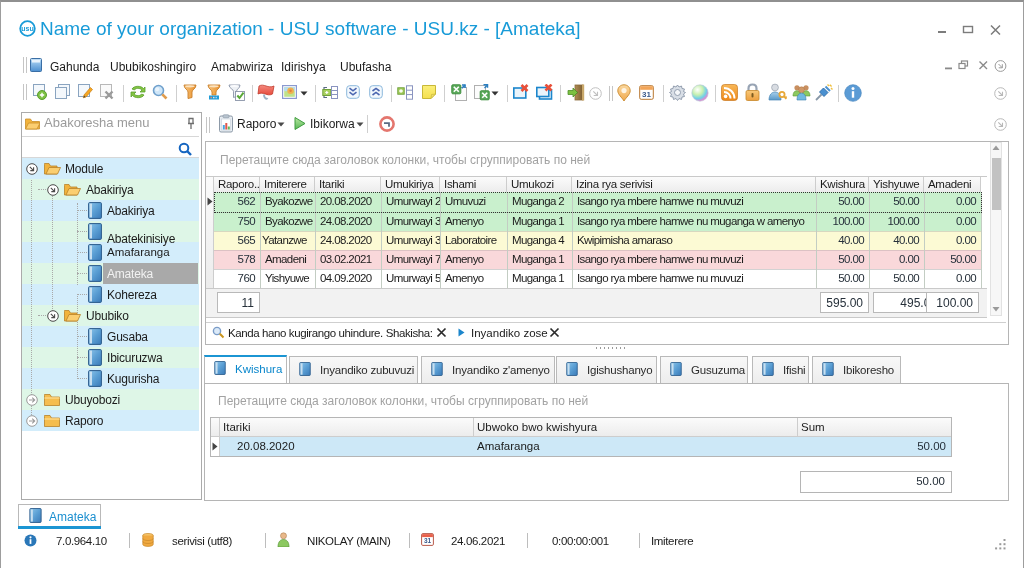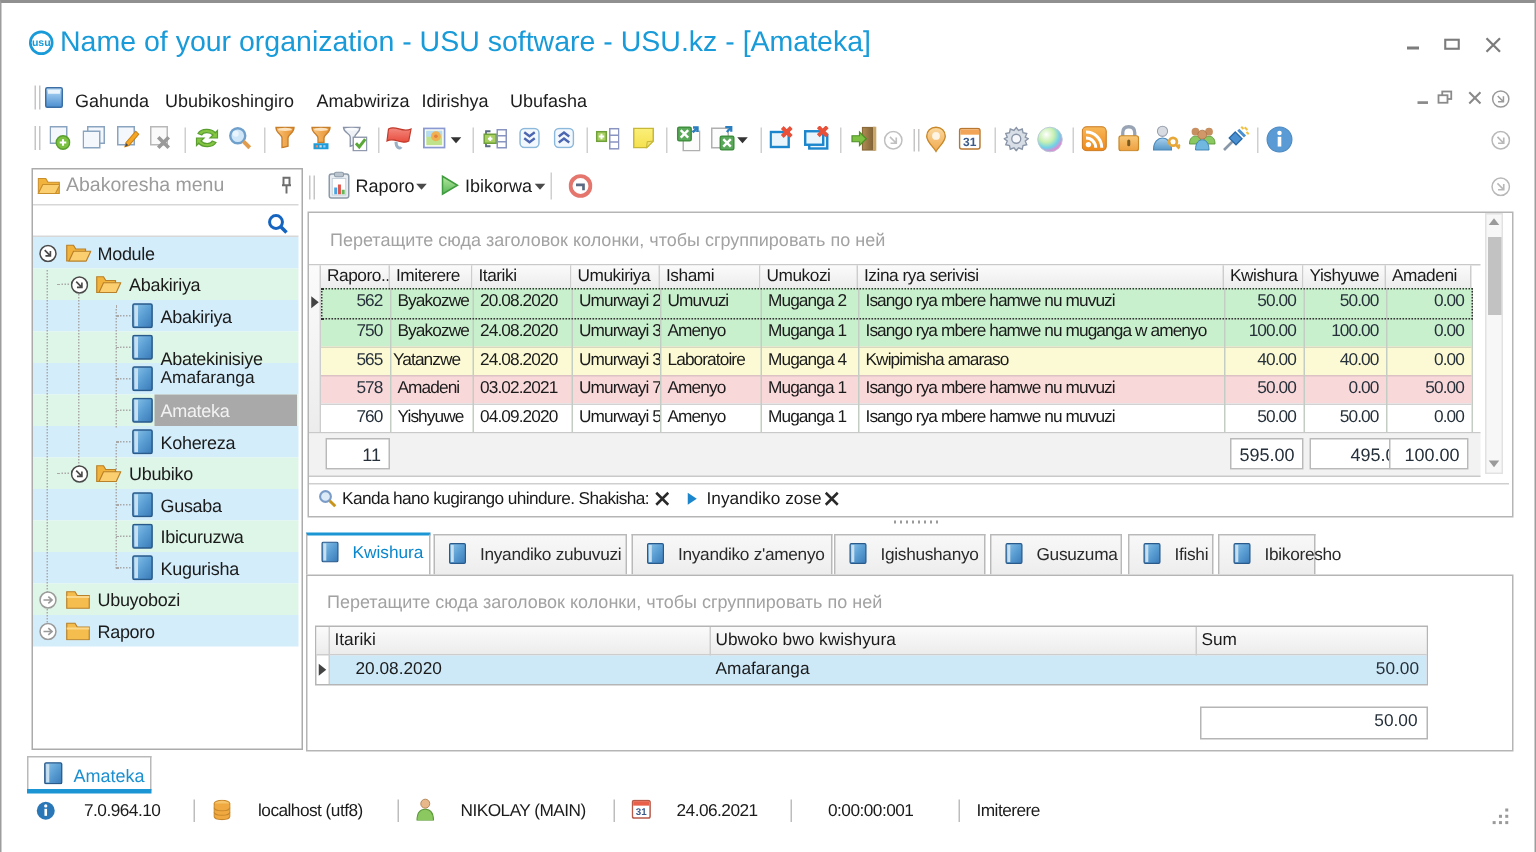--- a/index.html
+++ b/index.html
@@ -652,21 +652,21 @@
     </div>
 <div class="tab" style="left:556px;width:101px">
       <div class="tabtxt">Igishushanyo</div>
     </div>
 <div class="tab" style="left:660px;width:88px">
       <div class="tabtxt">Gusuzuma</div>
     </div>
 <div class="tab" style="left:752px;width:57px">
       <div class="tabtxt">Ifishi</div>
     </div>
-<div class="tab" style="left:812px;width:65px">
+<div class="tab" style="left:812px;width:89px">
       <div class="tabtxt">Ibikoresho</div>
     </div>
 <div class="abs" style="left:204px;top:355px;width:83px;height:30px;background:#fff;border:1px solid #b9b9b9;border-bottom:none;border-top:2px solid #1b95d3;box-sizing:border-box"></div>
 <div class="abs" style="left:235px;top:363px;font-size:11.5px;color:#0a87cc">Kwishura</div>
 <svg class="abs" style="left:214px;top:361px" width="12" height="14" viewBox="0 0 14 17">
       <use href="#bk"></use>
     </svg>
 <svg class="abs" style="left:299px;top:362px" width="12" height="14" viewBox="0 0 14 17">
       <use href="#bk"></use>
     </svg>
@@ -722,21 +722,21 @@
   <rect x="7.8" y="7.2" width="2.4" height="6.5" fill="#fff"></rect>
   <circle cx="9" cy="4.6" r="1.5" fill="#fff"></circle>
 </svg>
 <div class="sbtxt" style="left:56px">7.0.964.10</div>
 <div class="ssep" style="left:129px"></div>
 <svg class="abs" style="left:142px;top:533px" width="12" height="14" viewBox="0 0 12 14">
   <ellipse cx="6" cy="2.6" rx="5.2" ry="2.1" fill="#f5c46a" stroke="#c8882a" stroke-width="0.7"></ellipse>
   <path d="M0.8 2.6 V11.4 C0.8 12.5 3.1 13.4 6 13.4 C8.9 13.4 11.2 12.5 11.2 11.4 V2.6" fill="#f0a940" stroke="#c8882a" stroke-width="0.7"></path>
   <path d="M0.8 5.5 C0.8 6.6 3.1 7.5 6 7.5 C8.9 7.5 11.2 6.6 11.2 5.5 M0.8 8.5 C0.8 9.6 3.1 10.5 6 10.5 C8.9 10.5 11.2 9.6 11.2 8.5" fill="none" stroke="#c8882a" stroke-width="0.7"></path>
 </svg>
-<div class="sbtxt" style="left:172px">localhost (utf8)</div>
+<div class="sbtxt" style="left:172px">serivisi (utf8)</div>
 <div class="ssep" style="left:265px"></div>
 <svg class="abs" style="left:277px;top:532px" width="13" height="15" viewBox="0 0 13 15">
   <circle cx="6.5" cy="3.8" r="3" fill="#e8b88a" stroke="#b08050" stroke-width="0.6"></circle>
   <path d="M1 15 C1 9.5 3.5 7.5 6.5 7.5 C9.5 7.5 12 9.5 12 15 Z" fill="#8cc860" stroke="#5a9838" stroke-width="0.7"></path>
 </svg>
 <div class="sbtxt" style="left:307px">NIKOLAY (MAIN)</div>
 <div class="ssep" style="left:409px"></div>
 <svg class="abs" style="left:421px;top:533px" width="13" height="13" viewBox="0 0 13 13">
   <rect x="0.6" y="0.6" width="11.8" height="11.8" rx="1.2" fill="#fff" stroke="#b85a4a"></rect>
   <rect x="1.1" y="1.1" width="10.8" height="3" fill="#e8604a"></rect>

